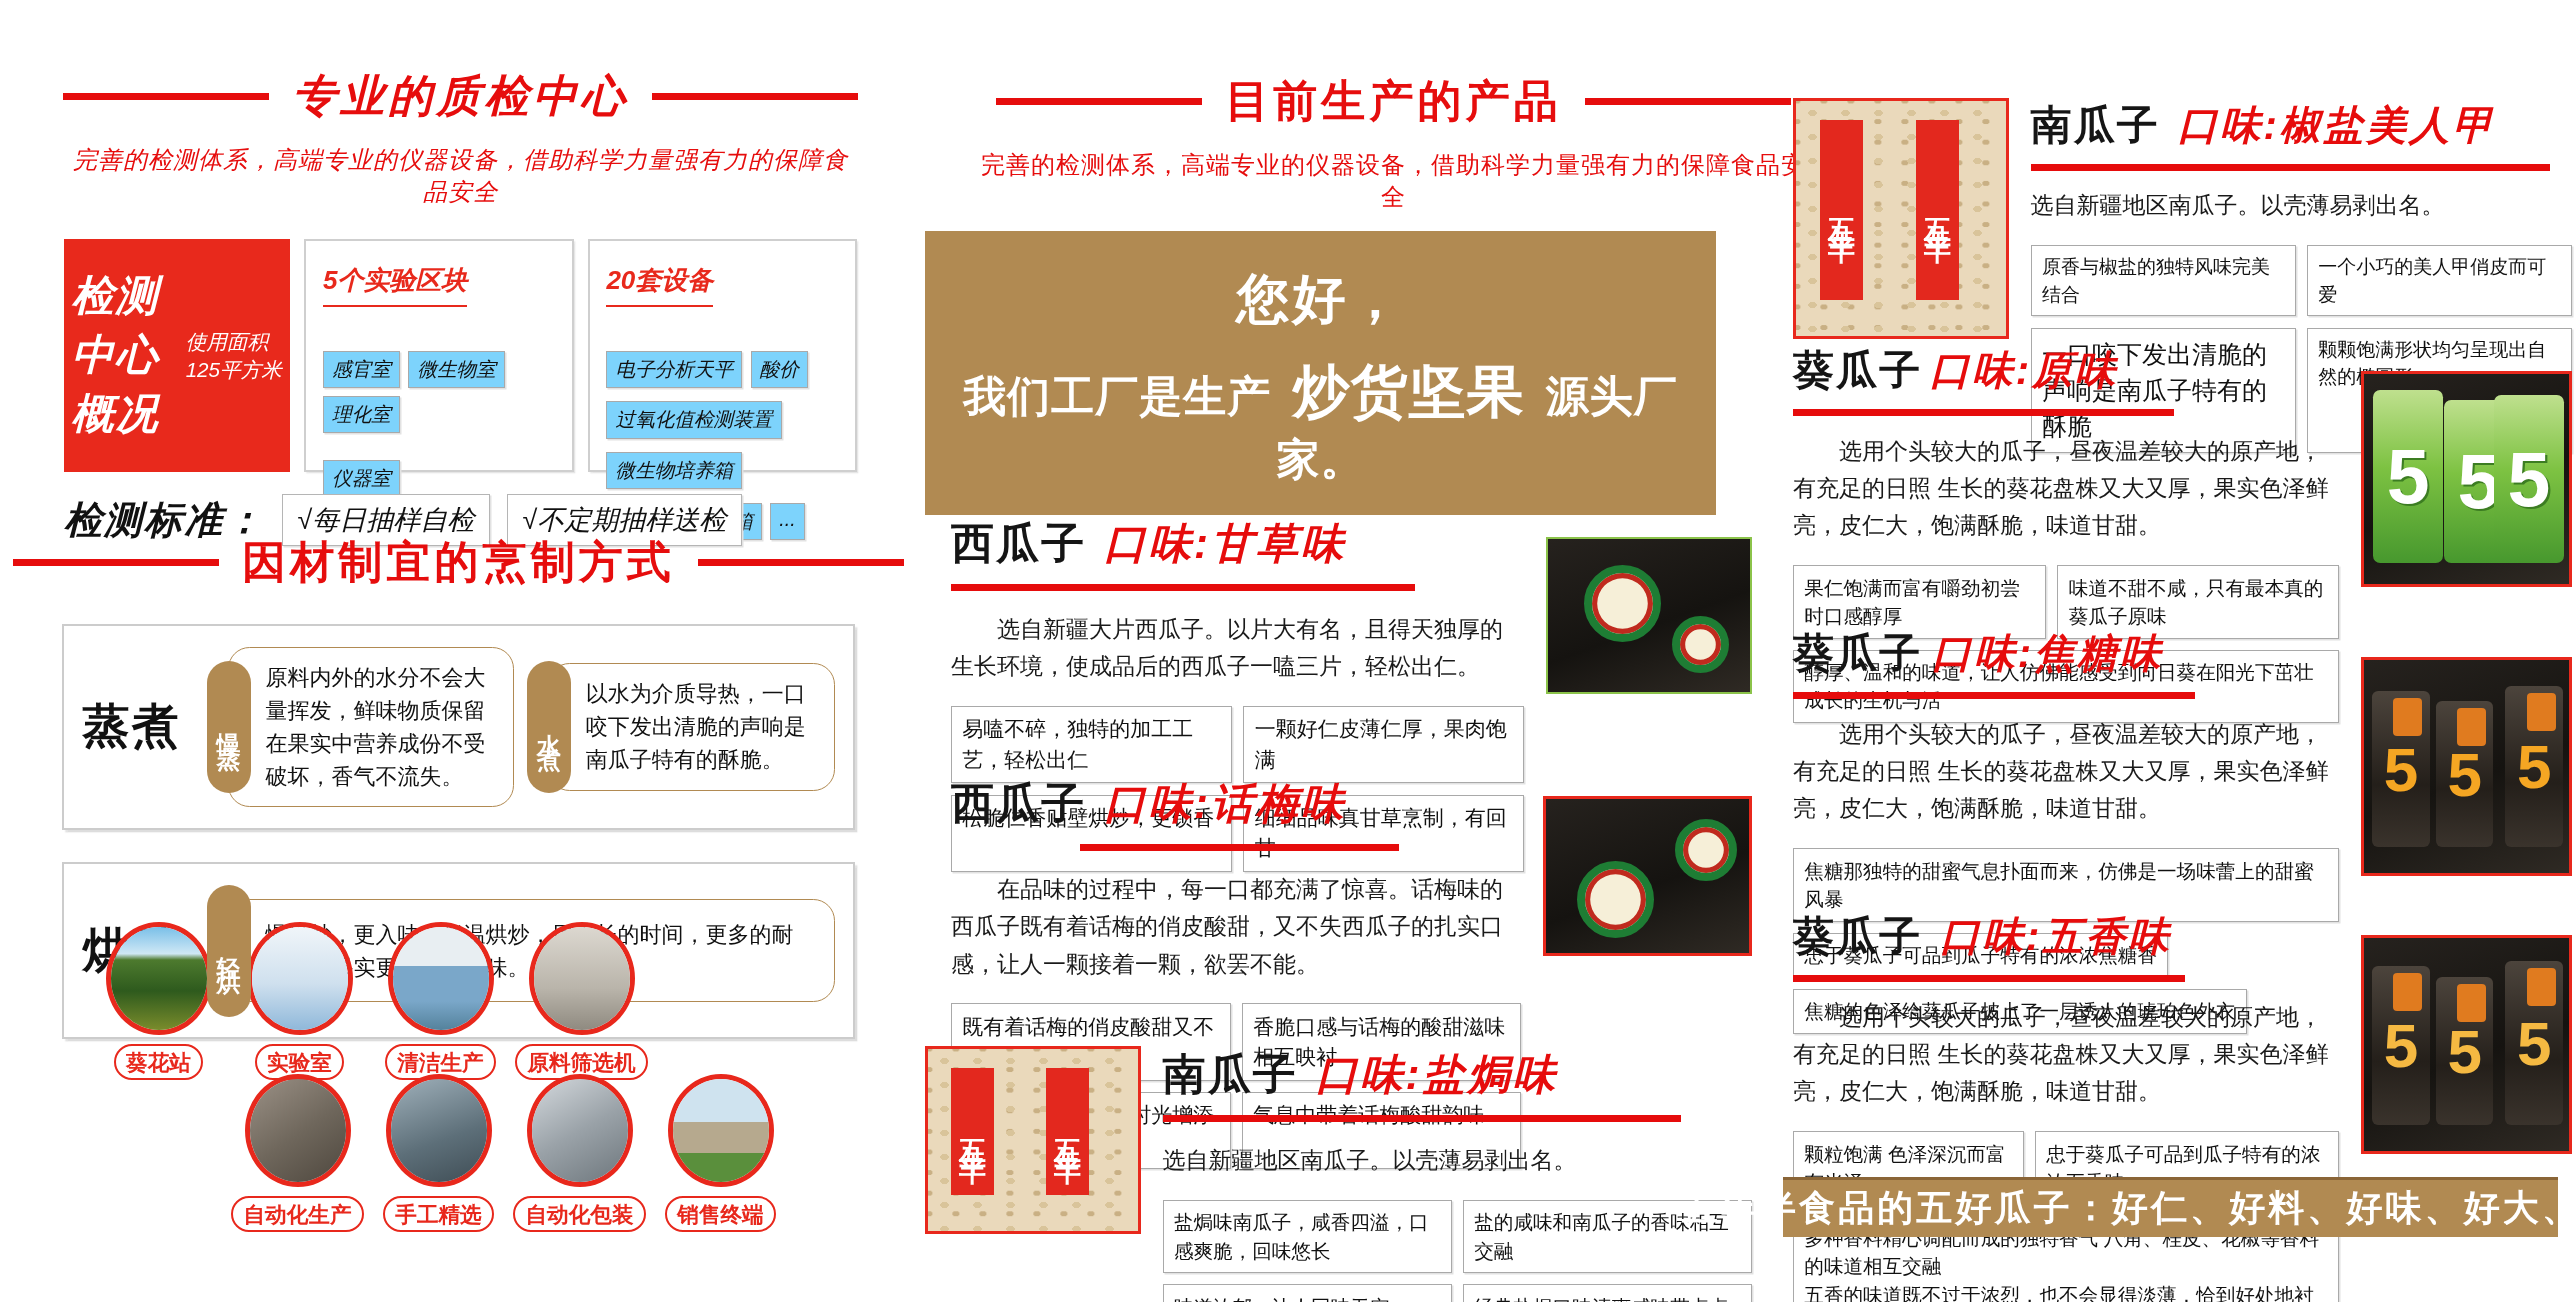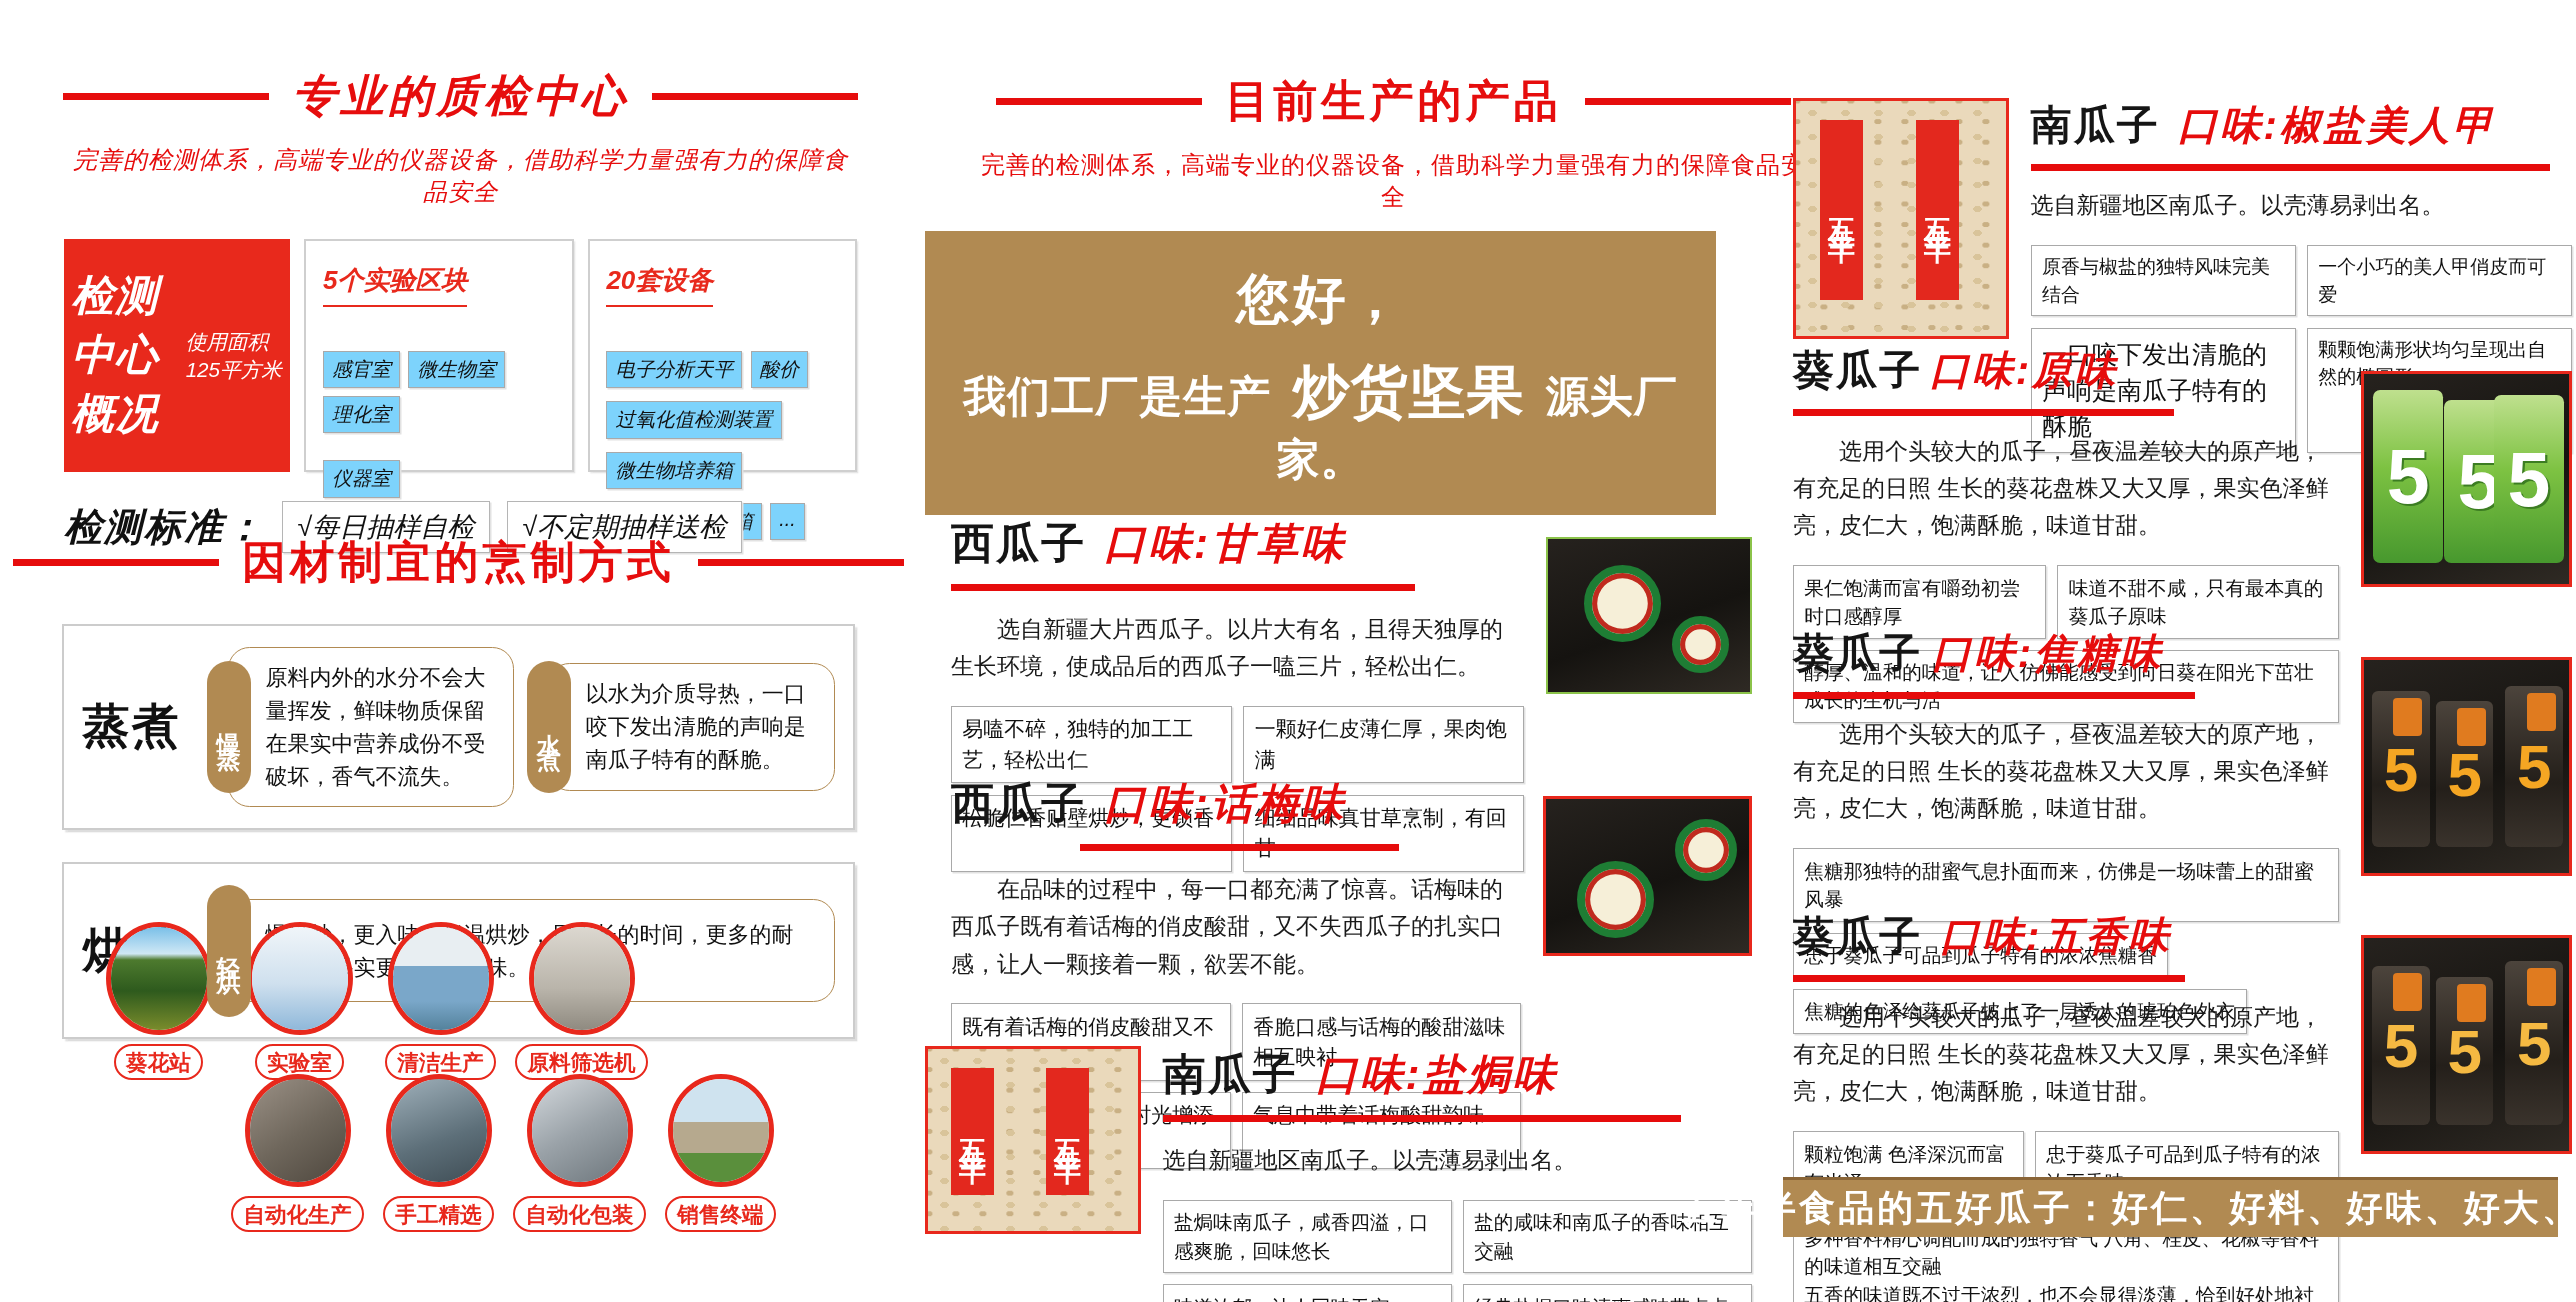--- a/index.html
+++ b/index.html
@@ -20,21 +20,21 @@
   .qc-red .big { font-size:42px; font-weight:900; line-height:1.4; text-align:center; letter-spacing:2.1px; }
   .qc-red .small { font-size:20.6px; }
   .qc-box { flex:1; border:2.1px solid #cfcfcf; box-shadow:2.1px 2.1px 1.5px #e6e6e6; background:#fff;
     padding:21.6px 16.5px; display:flex; flex-direction:column; }
   .qc-box .bt { color:#e8291c; font-size:26px; font-weight:bold; align-self:flex-start;
     border-bottom:2.6px solid #e8291c; padding-bottom:7.2px; }
   .tag-row { display:flex; gap:8.2px; flex-wrap:wrap; }
   .mt-a { margin-top:44px; } .mt-b { margin-top:27px; } .mt-d { margin-top:13.4px; }
   .tag { border:1px solid #a9a9a9; box-shadow:1.5px 1.5px 0 #e2e2e2; padding:4.1px 8.2px; font-size:19.6px;
     background:#7dd3fc; white-space:nowrap; }
-  .standard-row { display:flex; align-items:center; gap:17.5px; margin-top:29px; }
+  .standard-row { display:flex; align-items:center; gap:17.5px; margin-top:22px; }
   .standard-label { font-size:38px; font-weight:900; letter-spacing:2.1px; }
   .standard-box { border:1.5px solid #b5b5b5; box-shadow:1.5px 1.5px 0 #e2e2e2; font-size:27px;
     padding:7.2px 14.4px; background:#fff; white-space:nowrap; }
 
   
   .cook-box { border:2.1px solid #cccccc; box-shadow:2.6px 2.6px 1.5px #dddddd; background:#fff;
     margin-top:32px; padding:20.6px 18.5px; display:flex; align-items:center; min-height:99px; }
   .cook-name { font-size:47px; font-weight:900; width:124px; flex:none; letter-spacing:2.1px; }
   .cook-items { display:flex; flex:1; gap:12.4px; }
   .cook-item { display:flex; align-items:center; flex:1; }

